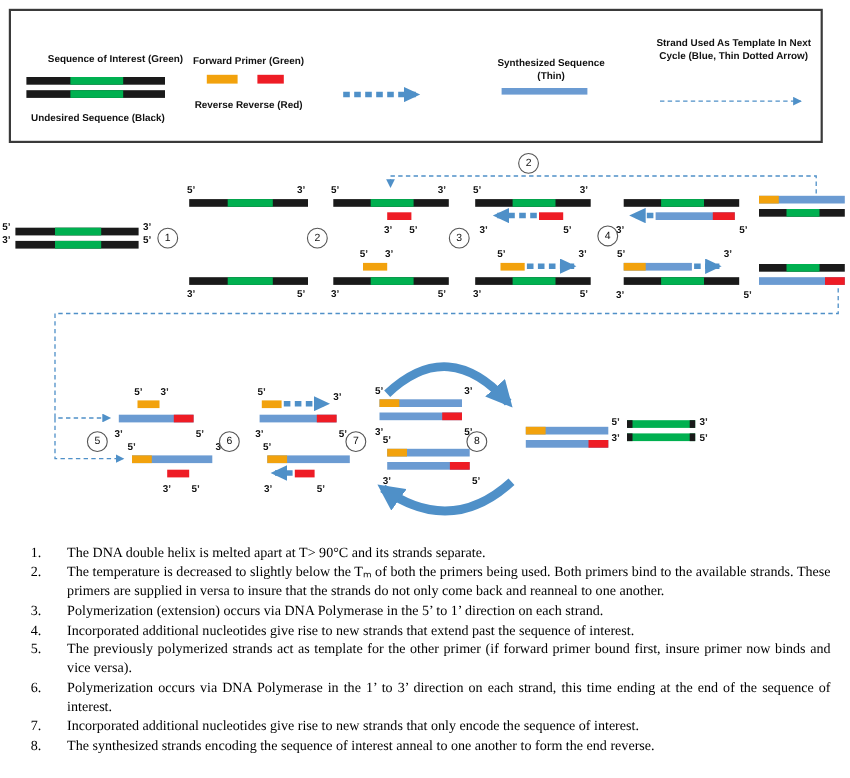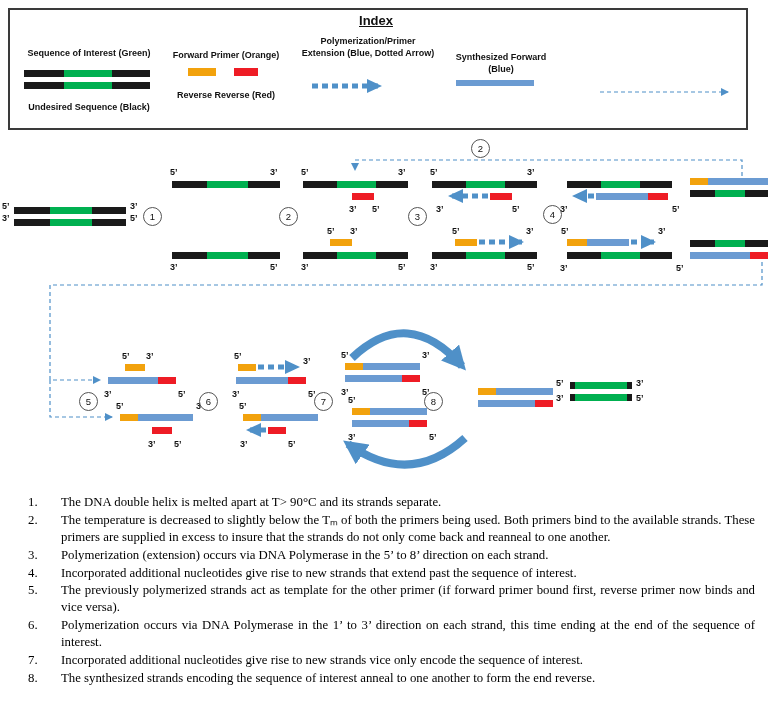--- a/index.html
+++ b/index.html
@@ -43,41 +43,40 @@
   .note{display:flex;margin-bottom:1px;}
   .nnum{width:33px;flex:0 0 33px;}
   .ntext{flex:1;text-align:justify;}
 </style>
 </head>
 <body>
 
 <div id="page">
 
   <div class="indexbox"></div>
-  <div class="ixtitle">Index</div>
-
-  <div class="ixt" style="left:16px;top:48px;width:146px">Sequence of Interest (Green)</div>
+
+  <div class="ixt" style="left:32px;top:48px;width:146px">Sequence of Interest (Green)</div>
   <div class="bar bg-black" style="left:24px;top:70px;width:126px">
       <i class="gseg"></i>
     </div>
   <div class="bar bg-black" style="left:24px;top:82px;width:126px">
       <i class="gseg"></i>
     </div>
   <div class="ixt" style="left:16px;top:102px;width:146px">Undesired Sequence (Black)</div>
 
-  <div class="ixt" style="left:170px;top:50px;width:112px">Forward Primer (Orange)</div>
+  <div class="ixt" style="left:170px;top:50px;width:112px">Forward Primer (Green)</div>
   <div class="bar bg-orange" style="left:188px;top:68px;width:28px;height:8px"></div>
   <div class="bar bg-red" style="left:234px;top:68px;width:24px;height:8px"></div>
   <div class="ixt" style="left:170px;top:90px;width:112px">Reverse Reverse (Red)</div>
 
-  <div class="ixt" style="left:298px;top:36px;width:140px">Polymerization/Primer Extension (Blue, Dotted Arrow)</div>
-
-  <div class="ixt" style="left:446px;top:52px;width:110px">Synthesized Forward (Blue)</div>
+
+  <div class="ixt" style="left:446px;top:52px;width:110px">Synthesized Sequence (Thin)</div>
   <div class="bar bg-blue" style="left:456px;top:80px;width:78px;height:6px"></div>
 
+  <div class="ixt" style="left:592px;top:34px;width:150px">Strand Used As Template In Next Cycle  (Blue, Thin Dotted Arrow)</div>
 
   <div class="bar bg-black" style="left:14px;top:207px;width:112px">
       <i class="gseg"></i>
     </div>
   <div class="bar bg-black" style="left:14px;top:219px;width:112px">
       <i class="gseg"></i>
     </div>
   <span class="lb" style="left:2px;top:201px">5’</span>
   <span class="lb" style="left:2px;top:213px">3’</span>
   <span class="lb" style="left:130px;top:201px">3’</span>
@@ -288,41 +287,41 @@
     <path class="arc" d="M465 438 Q410 488 348 444" marker-end="url(#ab)"></path>
   </svg>
 
   <div class="notes">
     <div class="note">
       <span class="nnum">1.</span>
       <span class="ntext">The DNA double helix is melted apart at T&gt; 90°C and its strands separate.</span>
     </div>
     <div class="note">
       <span class="nnum">2.</span>
-      <span class="ntext">The temperature is decreased to slightly below the Tₘ of both the primers being used.  Both primers bind to the available strands.  These primers are supplied in excess to insure that the strands do not only come back and reanneal to one another.</span>
+      <span class="ntext">The temperature is decreased to slightly below the Tₘ of both the primers being used.  Both primers bind to the available strands.  These primers are supplied in versa to insure that the strands do not only come back and reanneal to one another.</span>
     </div>
     <div class="note">
       <span class="nnum">3.</span>
-      <span class="ntext">Polymerization (extension) occurs via DNA Polymerase in the 5’ to 8’ direction on each strand.</span>
+      <span class="ntext">Polymerization (extension) occurs via DNA Polymerase in the 5’ to 1’ direction on each strand.</span>
     </div>
     <div class="note">
       <span class="nnum">4.</span>
       <span class="ntext">Incorporated additional nucleotides give rise to new strands that extend past the sequence of interest.</span>
     </div>
     <div class="note">
       <span class="nnum">5.</span>
-      <span class="ntext">The previously polymerized strands act as template for the other primer (if forward primer bound first, reverse primer now binds and vice versa).</span>
+      <span class="ntext">The previously polymerized strands act as template for the other primer (if forward primer bound first, insure primer now binds and vice versa).</span>
     </div>
     <div class="note">
       <span class="nnum">6.</span>
       <span class="ntext">Polymerization occurs via DNA Polymerase in the 1’ to 3’ direction on each strand, this time ending at the end of the sequence of interest.</span>
     </div>
     <div class="note">
       <span class="nnum">7.</span>
-      <span class="ntext">Incorporated additional nucleotides give rise to new strands vice only encode the  sequence of interest.</span>
+      <span class="ntext">Incorporated additional nucleotides give rise to new strands that only encode the  sequence of interest.</span>
     </div>
     <div class="note">
       <span class="nnum">8.</span>
       <span class="ntext">The synthesized strands encoding the sequence of interest anneal to one another to form the end reverse.</span>
     </div>
   </div>
 
 </div>
 
 </body></html>

